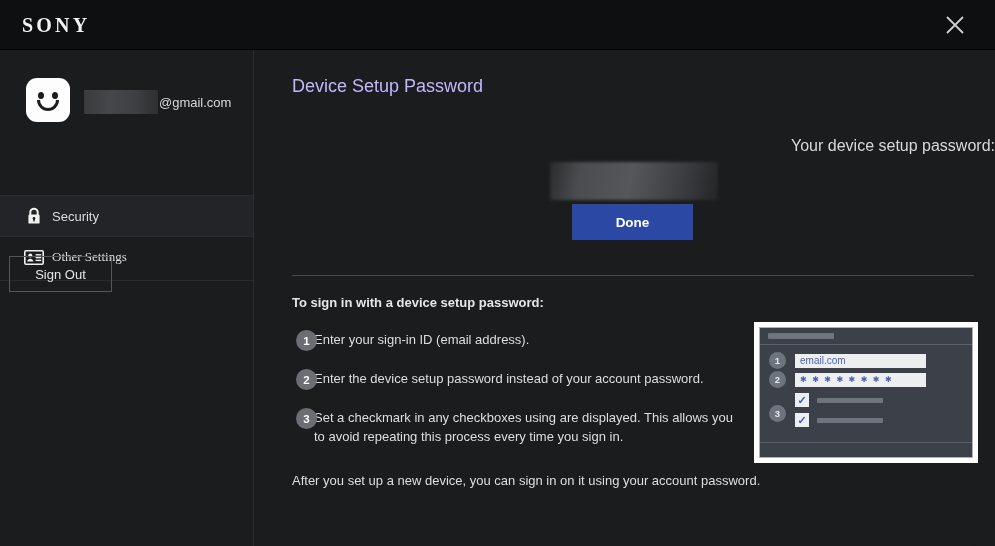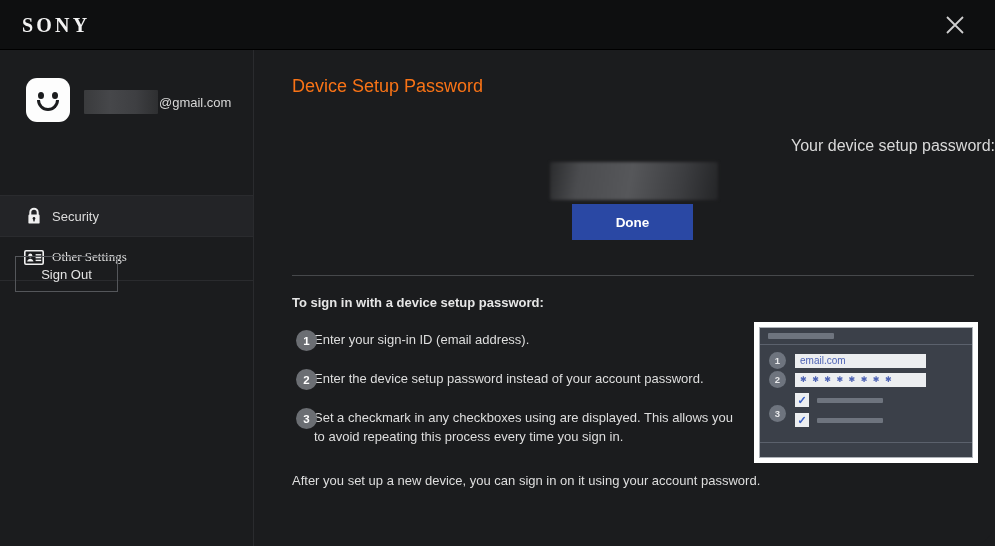--- a/index.html
+++ b/index.html
@@ -91,38 +91,38 @@
     font-size: 13px; color: #dcdcdc;
   }
   #nav-security { top: 146px; }
   #nav-other    { top: 187px; font-family: Liberation Serif, serif; }
   .nav-sep {
     position: absolute; left: 0; width: 253px; height: 1px;
     background: #2a2b2e;
   }
 
   .signout {
-    position: absolute; left: 15px; top: 206px;
+    position: absolute; left: 9px; top: 206px;
     width: 103px; height: 36px;
     background: transparent;
     border: 1px solid #54565a;
     color: #e4e4e4;
     font-size: 13px;
     font-family: "Liberation Sans", sans-serif;
     cursor: pointer;
   }
 
   
   .main {
     position: absolute; left: 254px; top: 50px;
     width: 741px; height: 496px;
   }
   .page-title {
     position: absolute; left: 38px; top: 26px;
-    font-size: 18px; color: #f97316;
+    font-size: 18px; color: #c4b5fd;
   }
 
   .pw-label {
     position: absolute; left: 0; top: 87px; width: 741px;
     text-align: right;
     font-size: 16px; color: #d9d9d9;
   }
   .pw-box {
     position: absolute; left: 296px; top: 112px;
     width: 168px; height: 38px;

